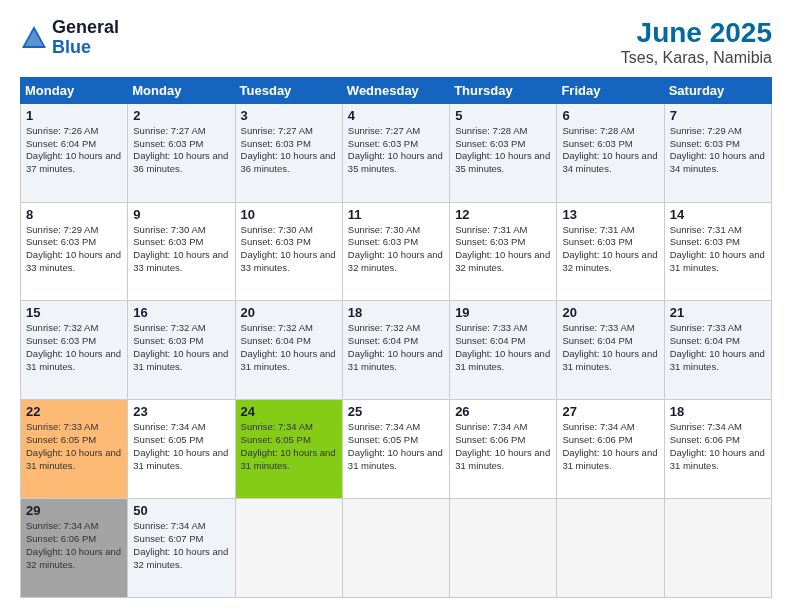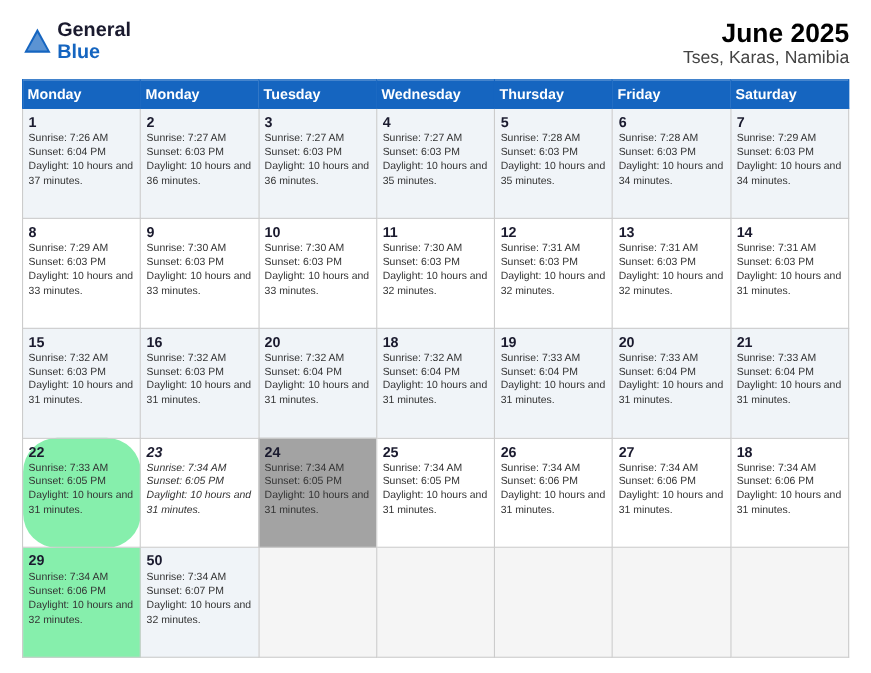--- a/index.html
+++ b/index.html
@@ -34,23 +34,23 @@
     }
     .logo-icon {
       width: 28px;
       height: 28px;
       margin-right: 4px;
     }
     .title-block {
       text-align: right;
     }
     .title-main {
-      font-size: 24px;
+      font-size: 28px;
       font-weight: bold;
-      color: #000000;
+      color: #0369a1;
       line-height: 1.1;
     }
     .title-sub {
       font-size: 16px;
       color: #444;
     }
     .calendar {
       flex: 1;
       border: 1px solid #ccc;
       border-collapse: collapse;
@@ -151,30 +151,30 @@
         <tr>
           <td style="background: rgb(240, 244, 248);"><span class="day-num">15</span><span class="day-info">Sunrise: 7:32 AM<br>Sunset: 6:03 PM<br>Daylight: 10 hours and 31 minutes.</span></td>
           <td style="background: rgb(240, 244, 248);"><span class="day-num">16</span><span class="day-info">Sunrise: 7:32 AM<br>Sunset: 6:03 PM<br>Daylight: 10 hours and 31 minutes.</span></td>
           <td style="background: rgb(240, 244, 248);"><span class="day-num">20</span><span class="day-info">Sunrise: 7:32 AM<br>Sunset: 6:04 PM<br>Daylight: 10 hours and 31 minutes.</span></td>
           <td style="background: rgb(240, 244, 248);"><span class="day-num">18</span><span class="day-info">Sunrise: 7:32 AM<br>Sunset: 6:04 PM<br>Daylight: 10 hours and 31 minutes.</span></td>
           <td style="background: rgb(240, 244, 248);"><span class="day-num">19</span><span class="day-info">Sunrise: 7:33 AM<br>Sunset: 6:04 PM<br>Daylight: 10 hours and 31 minutes.</span></td>
           <td style="background: rgb(240, 244, 248);"><span class="day-num">20</span><span class="day-info">Sunrise: 7:33 AM<br>Sunset: 6:04 PM<br>Daylight: 10 hours and 31 minutes.</span></td>
           <td style="background: rgb(240, 244, 248);"><span class="day-num">21</span><span class="day-info">Sunrise: 7:33 AM<br>Sunset: 6:04 PM<br>Daylight: 10 hours and 31 minutes.</span></td>
         </tr>
         <tr>
-          <td style="background: #86efac; border-radius: 31px;"><span class="day-num">22</span><span class="day-info">Sunrise: 7:33 AM<br>Sunset: 6:05 PM<br>Daylight: 10 hours and 31 minutes.</span></td>
-          <td style="background: rgb(255, 255, 255); font-style: italic;"><span class="day-num">23</span><span class="day-info">Sunrise: 7:34 AM<br>Sunset: 6:05 PM<br>Daylight: 10 hours and 31 minutes.</span></td>
-          <td style="background: #a3a3a3;"><span class="day-num">24</span><span class="day-info">Sunrise: 7:34 AM<br>Sunset: 6:05 PM<br>Daylight: 10 hours and 31 minutes.</span></td>
+          <td style="background: #fdba74;"><span class="day-num">22</span><span class="day-info">Sunrise: 7:33 AM<br>Sunset: 6:05 PM<br>Daylight: 10 hours and 31 minutes.</span></td>
+          <td style="background: rgb(255, 255, 255);"><span class="day-num">23</span><span class="day-info">Sunrise: 7:34 AM<br>Sunset: 6:05 PM<br>Daylight: 10 hours and 31 minutes.</span></td>
+          <td style="background: #84cc16;"><span class="day-num">24</span><span class="day-info">Sunrise: 7:34 AM<br>Sunset: 6:05 PM<br>Daylight: 10 hours and 31 minutes.</span></td>
           <td style="background: rgb(255, 255, 255);"><span class="day-num">25</span><span class="day-info">Sunrise: 7:34 AM<br>Sunset: 6:05 PM<br>Daylight: 10 hours and 31 minutes.</span></td>
           <td style="background: rgb(255, 255, 255);"><span class="day-num">26</span><span class="day-info">Sunrise: 7:34 AM<br>Sunset: 6:06 PM<br>Daylight: 10 hours and 31 minutes.</span></td>
           <td style="background: rgb(255, 255, 255); margin-left: 26px;"><span class="day-num">27</span><span class="day-info">Sunrise: 7:34 AM<br>Sunset: 6:06 PM<br>Daylight: 10 hours and 31 minutes.</span></td>
           <td style="background: rgb(255, 255, 255);"><span class="day-num">18</span><span class="day-info">Sunrise: 7:34 AM<br>Sunset: 6:06 PM<br>Daylight: 10 hours and 31 minutes.</span></td>
         </tr>
         <tr>
-          <td style="background: #86efac;"><span class="day-num">29</span><span class="day-info">Sunrise: 7:34 AM<br>Sunset: 6:06 PM<br>Daylight: 10 hours and 32 minutes.</span></td>
+          <td style="background: #a3a3a3;"><span class="day-num">29</span><span class="day-info">Sunrise: 7:34 AM<br>Sunset: 6:06 PM<br>Daylight: 10 hours and 32 minutes.</span></td>
           <td style="background: rgb(240, 244, 248);"><span class="day-num">50</span><span class="day-info">Sunrise: 7:34 AM<br>Sunset: 6:07 PM<br>Daylight: 10 hours and 32 minutes.</span></td>
           <td class="empty" style="background: rgb(245, 245, 245);"></td>
           <td class="empty" style="background: rgb(245, 245, 245);"></td>
           <td class="empty" style="background: rgb(245, 245, 245);"></td>
           <td class="empty" style="background: rgb(245, 245, 245);"></td>
           <td class="empty" style="background: rgb(245, 245, 245);"></td>
         </tr>
       </tbody>
   </table>
 </div>

